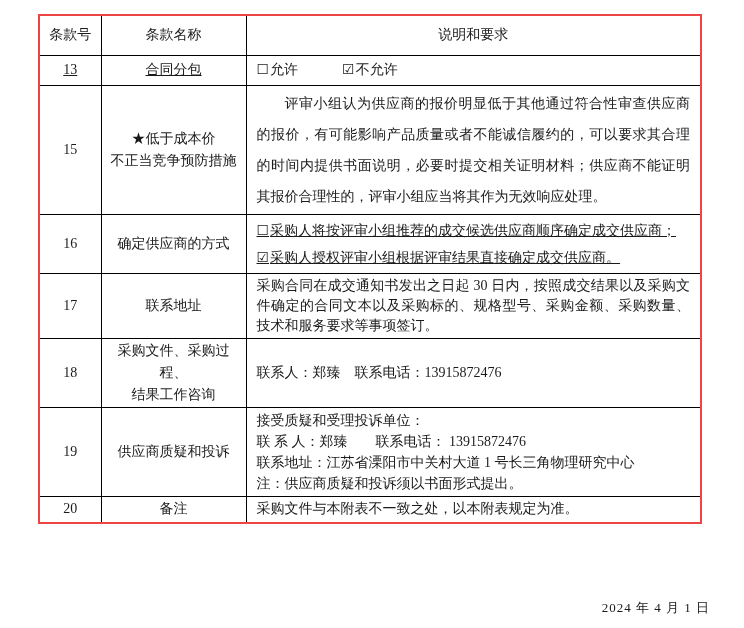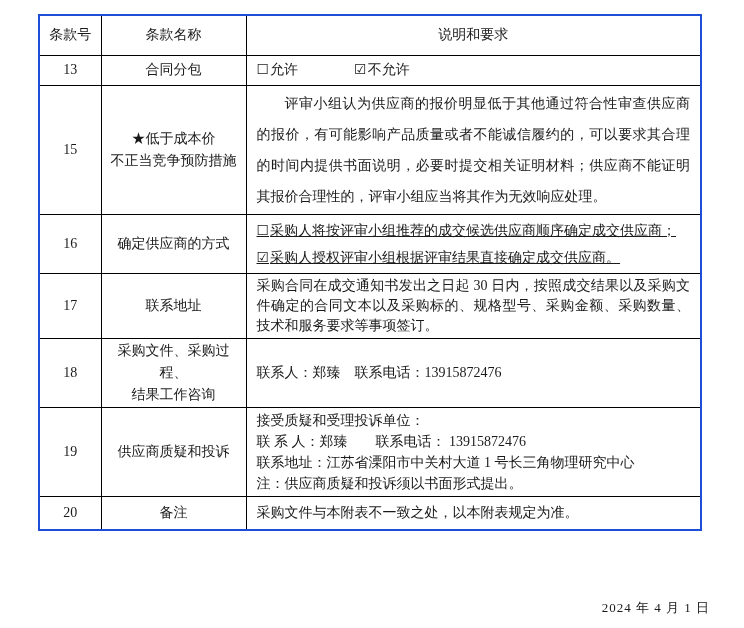--- a/index.html
+++ b/index.html
@@ -5,21 +5,21 @@
   html,body{margin:0;padding:0;}
   body{
     width:744px;height:628px;background:#ffffff;position:relative;
     font-family:"Liberation Serif","DejaVu Serif",serif;
     color:#1a1a1a;
   }
   .page{position:absolute;inset:0;}
   table.doc-table{
     position:absolute;left:38px;top:14px;width:662px;
     border-collapse:collapse;table-layout:fixed;
-    border:2px solid #1d4ed8;
+    border:2px solid #ef4444;
   }
   col.c1{width:62px;}
   col.c2{width:145px;}
   col.c3{width:455px;}
   .doc-table th,.doc-table td{
     border:1px solid #000;
     font-size:14px;font-weight:normal;
     vertical-align:middle;
     padding:1px 4px;
     overflow:hidden;
@@ -34,21 +34,21 @@
   td.desc .para-tight{
     text-align:justify;line-height:20px;
   }
   .opt-line{line-height:26px;text-decoration:underline;}
   .contact-line{line-height:21px;}
   .cb{
     font-family:"DejaVu Sans","Liberation Sans",sans-serif;
     font-size:14px;margin-right:1px;
   }
   .opt-inline{display:inline-block;}
-  .opt-gap{margin-right:56px;text-align:center;}
+  .opt-gap{margin-right:44px;text-align:center;}
   .date-line{
     position:absolute;top:599px;right:34px;
     font-size:13px;letter-spacing:1px;
   }
 </style>
 </head>
 <body>
 
 <div class="page">
 
@@ -59,21 +59,21 @@
         <col class="c3">
       </colgroup>
 
     <tbody>
         <tr style="height:40px;">
       <th>条款号</th>
       <th>条款名称</th>
       <th>说明和要求</th>
     </tr>
 
-    <tr style="height:30px;">
+    <tr style="height:30px;text-decoration:underline;">
       <td class="num">13</td>
       <td class="name">合同分包</td>
       <td class="desc">
         <span class="opt-inline opt-gap"><span class="cb">☐</span><span>允许</span></span><span class="opt-inline"><span class="cb">☑</span><span>不允许</span></span>
       </td>
     </tr>
 
 
     <tr style="height:126px;">
       <td class="num">15</td>
@@ -116,21 +116,21 @@
       <td class="num">19</td>
       <td class="name">供应商质疑和投诉</td>
       <td class="desc">
         <div class="contact-line">接受质疑和受理投诉单位：</div>
         <div class="contact-line">联 系 人：郑臻　　联系电话： 13915872476</div>
         <div class="contact-line">联系地址：江苏省溧阳市中关村大道 1 号长三角物理研究中心</div>
         <div class="contact-line">注：供应商质疑和投诉须以书面形式提出。</div>
       </td>
     </tr>
 
-    <tr style="height:34px;">
+    <tr style="height:27px;">
       <td class="num">20</td>
       <td class="name">备注</td>
       <td class="desc">采购文件与本附表不一致之处，以本附表规定为准。</td>
     </tr>
 
   </tbody>
     </table>
 
   <div class="date-line">2024 年 4 月 1 日</div>
 

